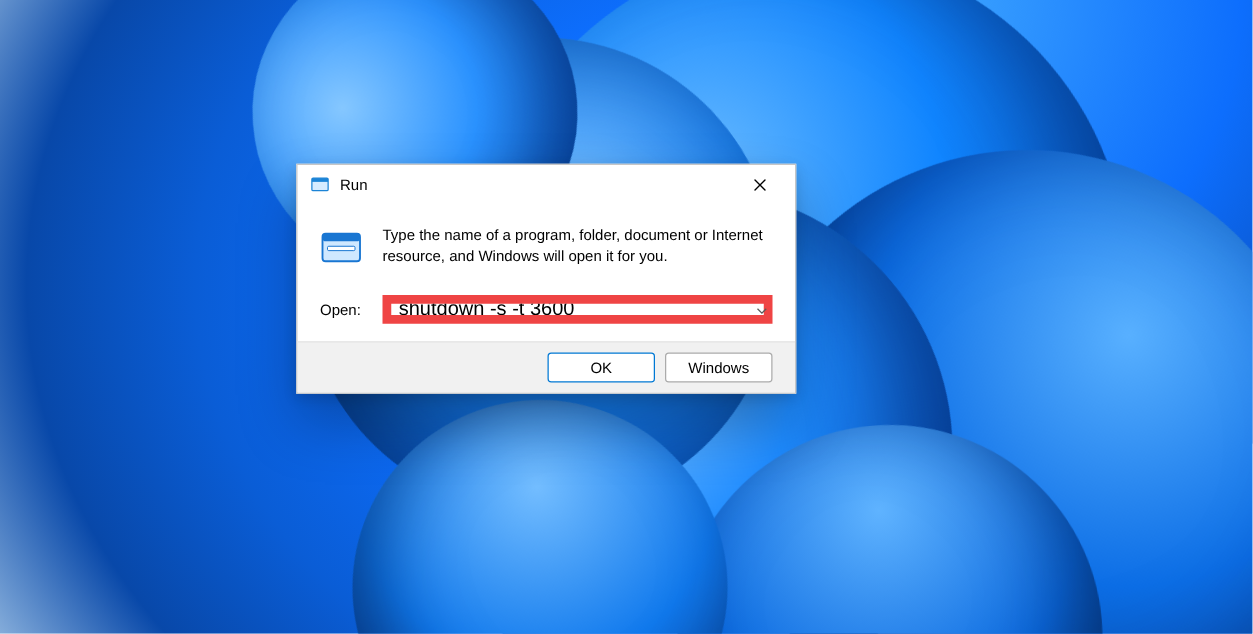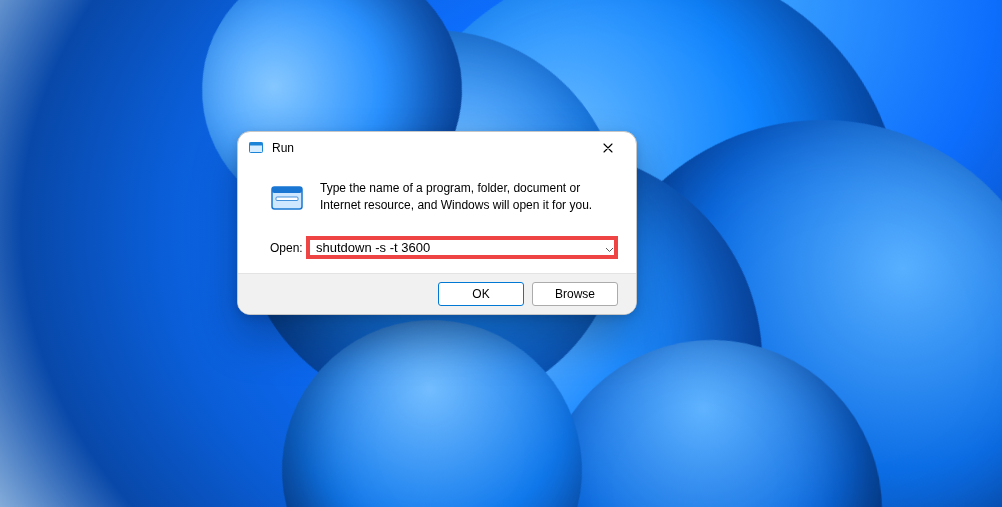--- a/index.html
+++ b/index.html
@@ -57,21 +57,21 @@
            background: radial-gradient(circle at 40% 30%, #85c7ff 0%, #2a92ff 45%, #0a55bb 82%);
            transform: rotate(-60deg); box-shadow: inset -12px -20px 55px rgba(0,25,80,.4); }
 
     .run-dialog {
       position: absolute;
       left: 237px;
       top: 131px;
       width: 400px;
       background: #ffffff;
       border: 1px solid #c6c6c6;
-      border-radius: 13px;
+      border-radius: 0;
       box-shadow: 0 24px 45px rgba(0,0,0,.28), 0 3px 10px rgba(0,0,0,.14);
       overflow: hidden;
     }
     .titlebar {
       display: flex;
       align-items: center;
       height: 32px;
       padding: 0 6px 0 10px;
     }
     .title-icon {
@@ -90,58 +90,59 @@
       border: none;
       background: transparent;
       display: flex;
       align-items: center;
       justify-content: center;
       border-radius: 4px;
       cursor: pointer;
     }
 
     .dialog-body {
-      padding: 16px 18px 14px 32px;
+      padding: 16px 18px 14px 18px;
     }
     .info-row {
       display: flex;
       gap: 16px;
       align-items: flex-start;
     }
     .app-icon {
       width: 34px;
       height: 34px;
       flex-shrink: 0;
       margin-top: 2px;
     }
     .desc {
       font-size: 12px;
       color: #000;
       line-height: 1.4;
     }
     .open-row {
       display: flex;
       align-items: center;
+      gap: 14px;
       margin-top: 20px;
     }
     .open-label {
       font-size: 12px;
       color: #000;
       width: 36px;
     }
     .combo {
       position: relative;
       flex: 1;
     }
     .combo input {
       width: 100%;
       height: 23px;
-      border: 4px solid #ef4444;
+      border: 7px solid #ef4444;
       padding: 0 22px 0 6px;
-      font-size: 13px;
+      font-size: 16px;
       font-family: inherit;
       outline: none;
       background: #fff;
     }
     .combo-chevron {
       position: absolute;
       right: 4px;
       top: 50%;
       transform: translateY(-50%);
       pointer-events: none;
@@ -220,16 +221,16 @@
           <svg width="9" height="6" viewBox="0 0 9 6">
             <path d="M1 1 L4.5 4.5 L8 1" fill="none" stroke="#5a5a5a" stroke-width="1"></path>
           </svg>
         </span>
       </div>
     </div>
   </div>
 
   <div class="button-bar">
     <button class="btn default">OK</button>
-    <button class="btn">Browse</button>
+    <button class="btn">Windows</button>
   </div>
 
 </div>
 
 </body></html>

